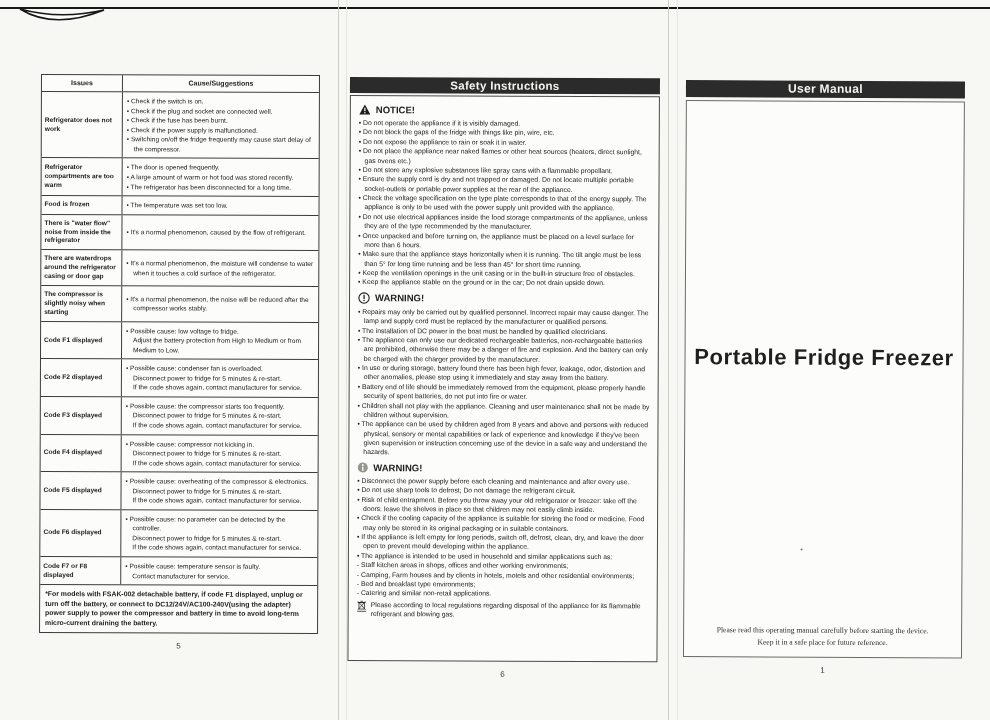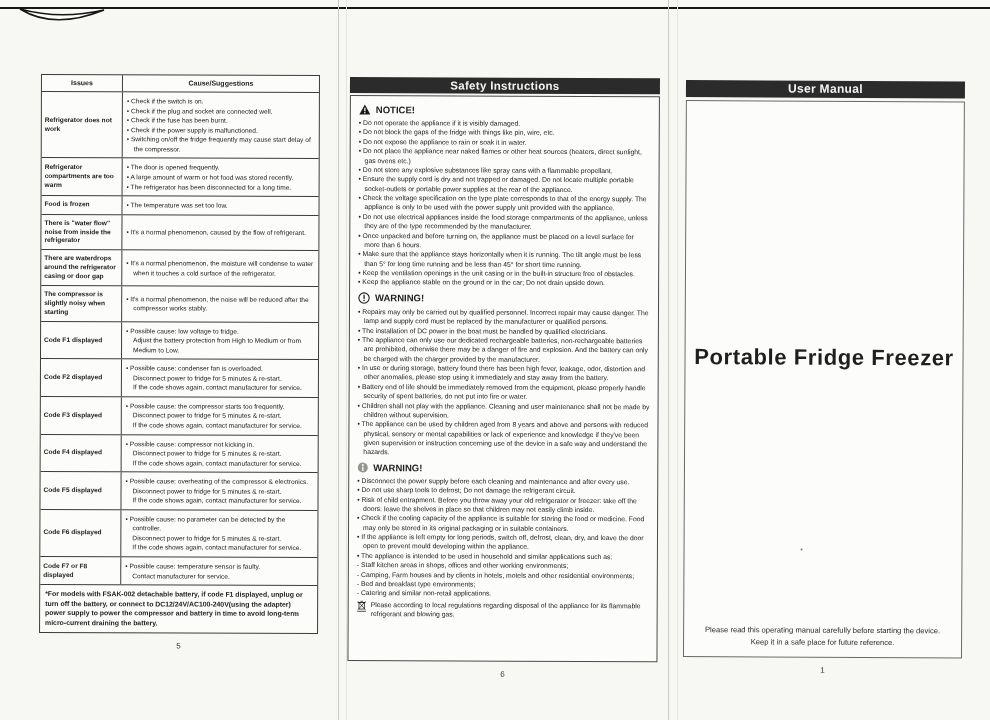--- a/index.html
+++ b/index.html
@@ -69,21 +69,21 @@
   .um-box{
     margin-top:3px;border:1px solid #6a6a6a;background:#fcfcfa;
     height:557px;position:relative;box-sizing:border-box;
   }
   .product-title{
     position:absolute;top:243px;left:0;width:100%;text-align:center;
     font-size:22px;font-weight:bold;letter-spacing:0.6px;color:#1f1f1f;
   }
   .um-note{
     position:absolute;bottom:8px;left:0;width:100%;text-align:center;
-    font-size:7.6px;line-height:1.55;color:#2a2a2a;
+    font-size:7.6px;line-height:1.55;color:#2a2a2a;font-family:Liberation Serif, serif;
   }
   .speck{position:absolute;top:447px;left:116px;width:2px;height:2px;border-radius:50%;background:#777;}
 </style>
 </head>
 <body>
 
 <div class="scan-topline"></div>
 <svg class="curl" width="92" height="32" viewBox="0 0 92 32">
   <path d="M4,9 Q38,30 88,10 Q44,20 4,9 Z" fill="#fcfcfa" stroke="#161616" stroke-width="1.6"></path>
 </svg>

